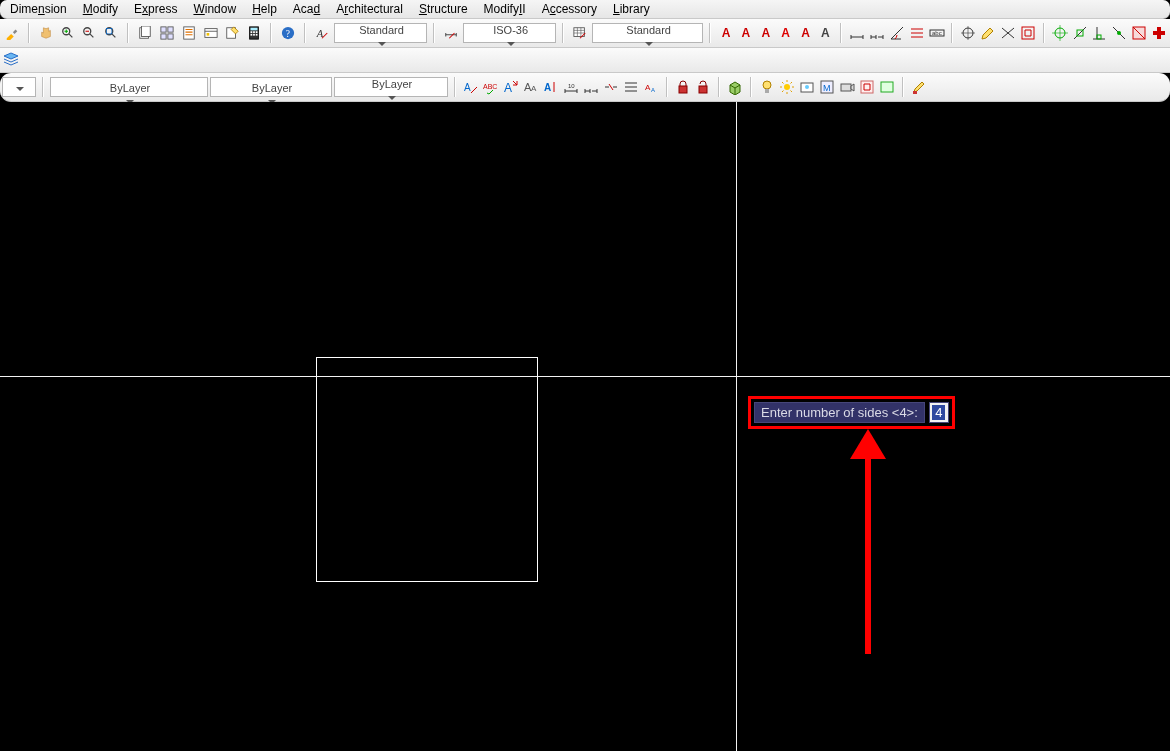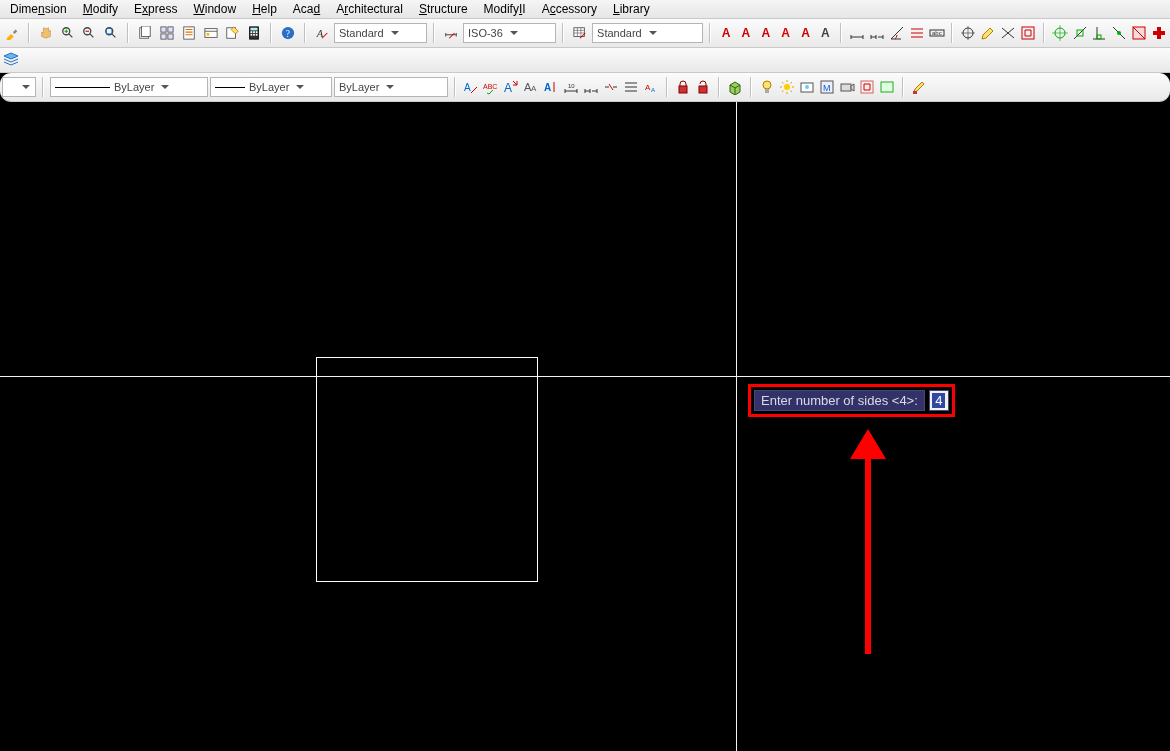--- a/index.html
+++ b/index.html
@@ -16,20 +16,21 @@
 
   
   .menubar {
     display: flex;
     align-items: center;
     height: 18px;
     padding: 0 2px;
     background: linear-gradient(#f5f5f5, #e6e6e6);
     border-bottom: 1px solid #c9c9c9;
     color: #000;
+    border-radius: 7px;
   }
   .menubar .menu-item {
     padding: 1px 8px;
     white-space: nowrap;
     font-size: 12px;
   }
   .menubar .menu-item span.ul { text-decoration: underline; }
 
   
   .toolbar-row {
@@ -65,20 +66,21 @@
   .tb-combo {
     display: inline-flex;
     align-items: center;
     height: 18px;
     border: 1px solid #b5b5b5;
     background: #fff;
     padding: 0 2px 0 4px;
     gap: 4px;
     font-size: 11px;
     color: #444;
+    flex-direction: column;
   }
   .tb-combo .caret {
     width: 14px;
     height: 14px;
     display: flex;
     align-items: center;
     justify-content: center;
   }
   .tb-combo .caret svg { width: 8px; height: 8px; }
   .line-swatch {
@@ -616,21 +618,21 @@
     </span>
 </div>
 
 <div class="canvas-wrap" id="canvas" style="height: 653px;">
 
   <div class="cross-h" id="crossH" style="top: 274.26px;"></div>
   <div class="cross-v" id="crossV" style="left: 736px;"></div>
 
   <div class="obj-rect" id="objRect" style="left: 316px; top: 254.67px; width: 220px; height: 223px;"></div>
 
-  <div class="dyn-input" id="dynInput" style="left: 748px; top: 282px;">
+  <div class="dyn-input" id="dynInput" style="left: 748px; top: 294px;">
     <div class="label">Enter number of sides &lt;4&gt;:</div>
     <div class="value">
       <span>4</span>
     </div>
   </div>
 
   <div class="arrow" id="arrow" style="left: 838px; top: 327.197px;">
     <svg width="60" height="230" viewBox="0 0 60 230">
       <line x1="30" y1="20" x2="30" y2="225" stroke="#ff0000" stroke-width="6"></line>
       <polygon points="30,0 12,30 48,30" fill="#ff0000"></polygon>

